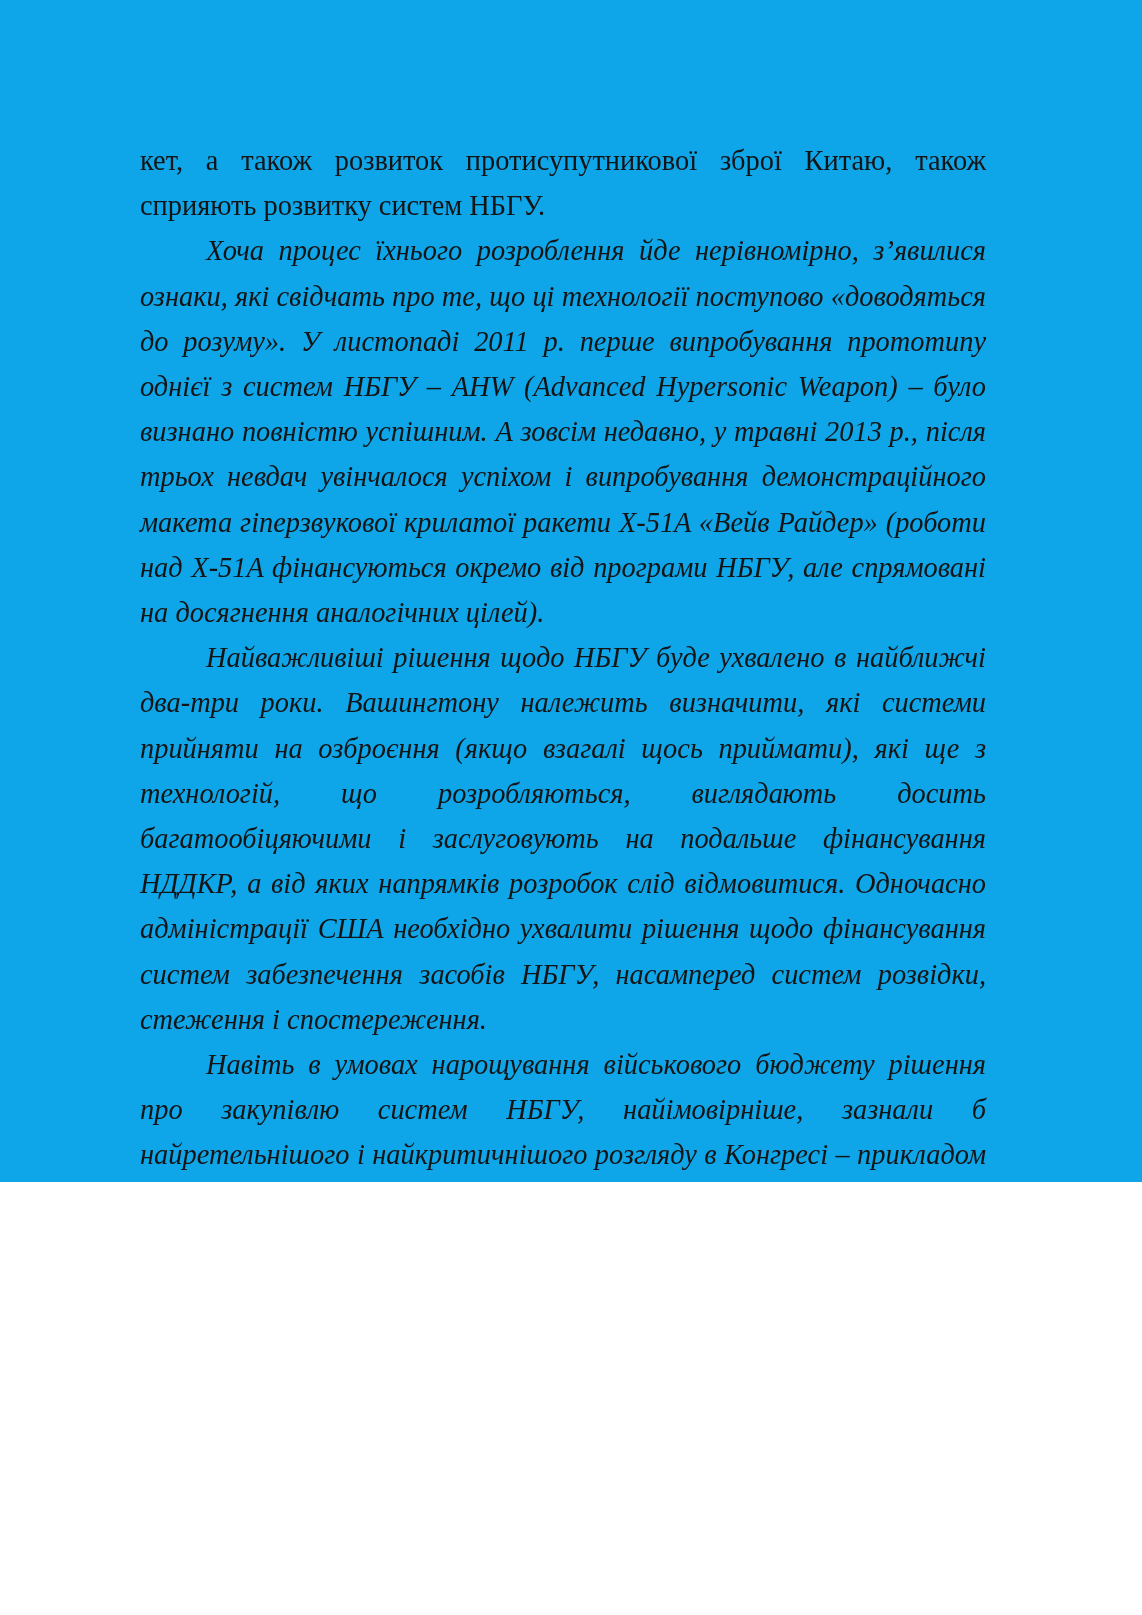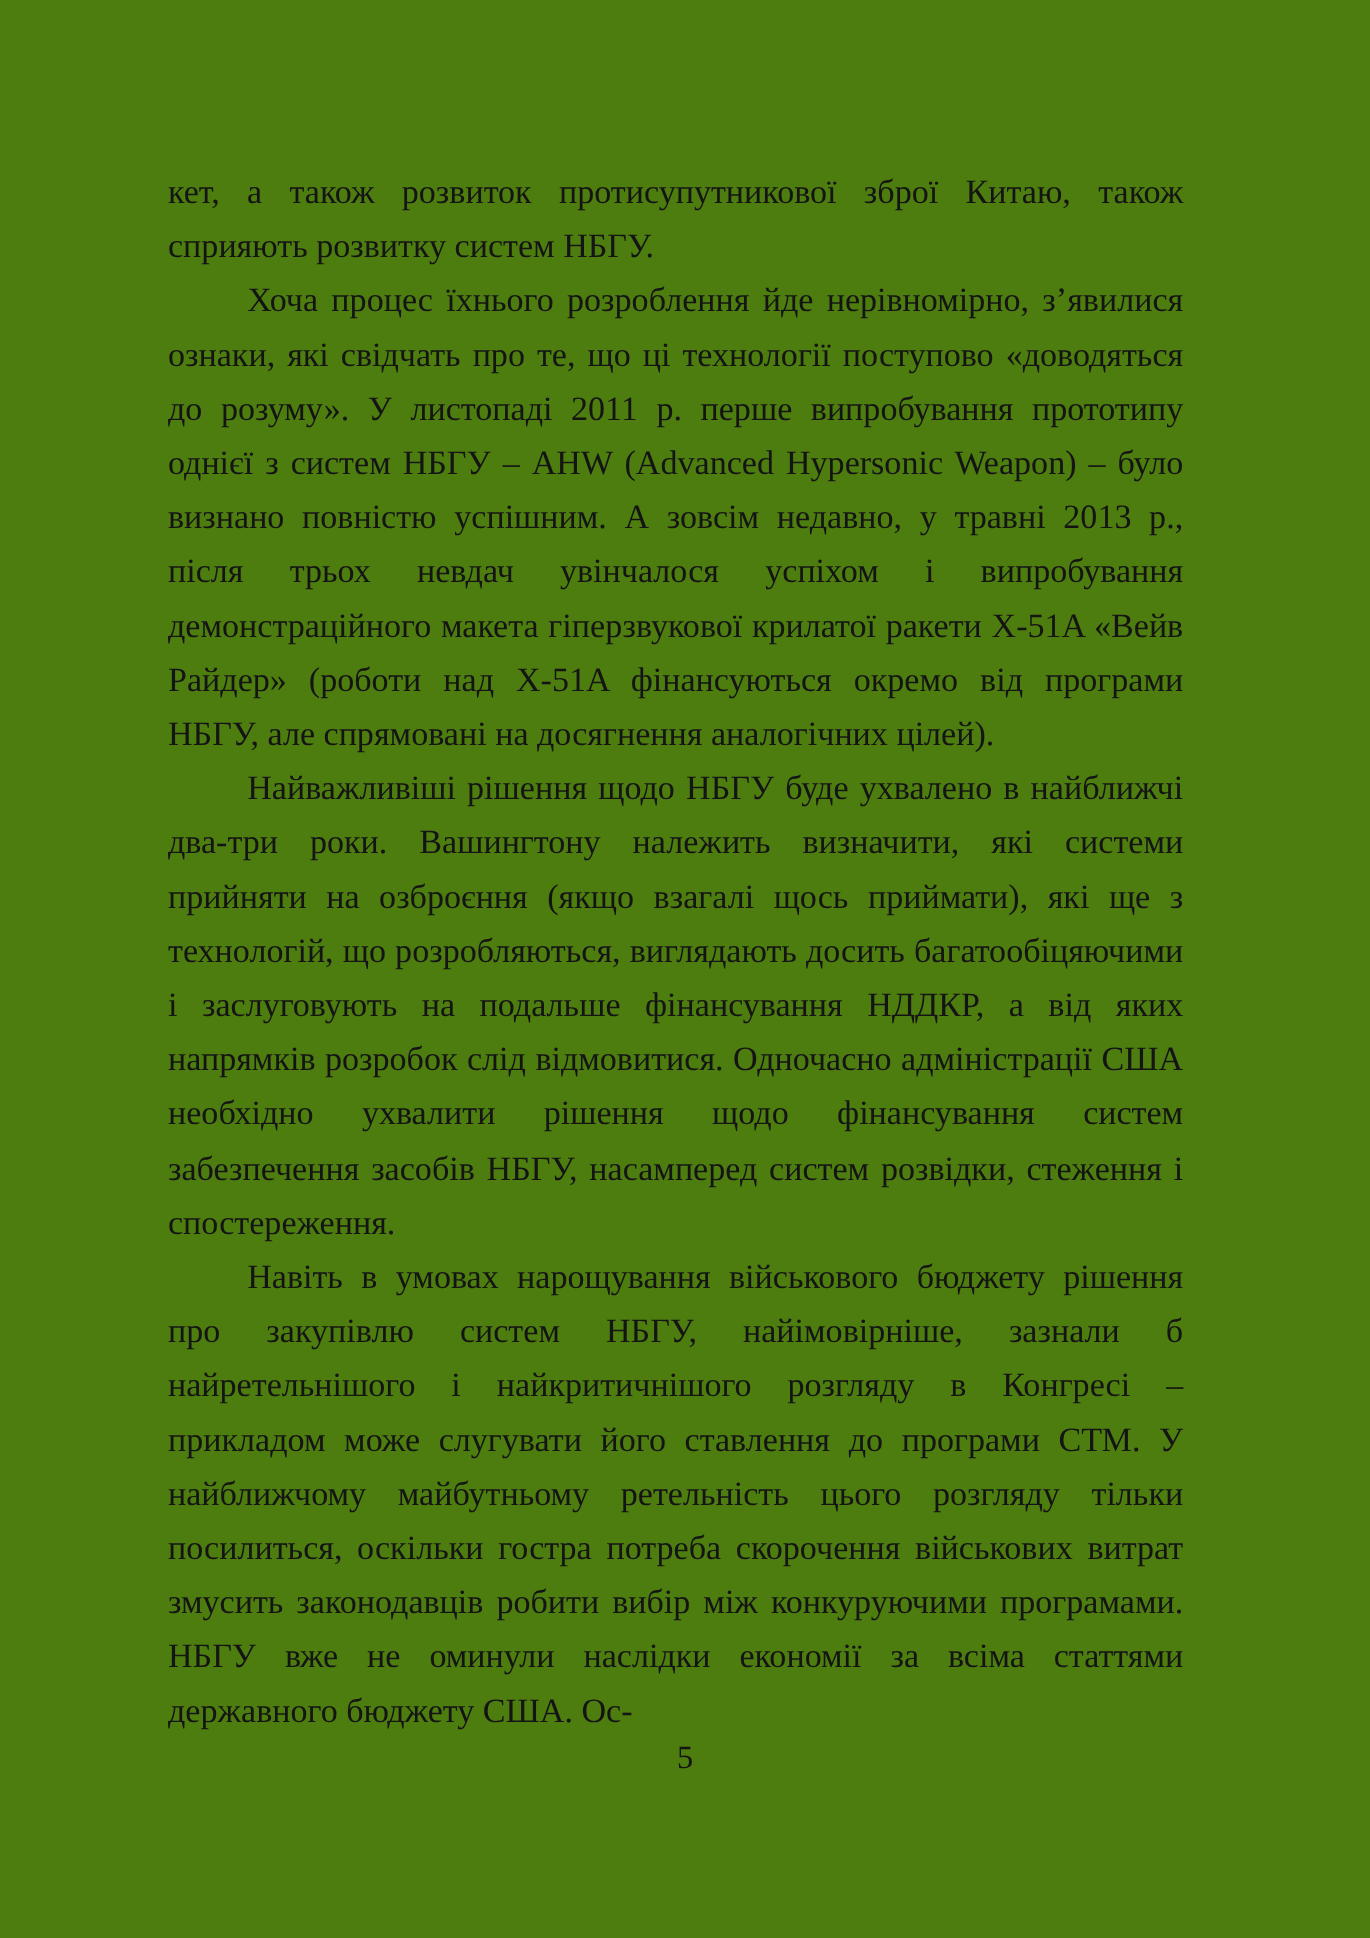--- a/index.html
+++ b/index.html
@@ -3,22 +3,22 @@
 <meta charset="utf-8">
 <style>
   html, body {
     margin: 0;
     padding: 0;
     background: #ffffff;
   }
   .page {
     position: relative;
     width: 1142px;
-    height: 1615px;
-    background: #4d7c0f;
+    height: 1182px;
+    background: #0ea5e9;
     margin: 0 auto;
     overflow: hidden;
     font-family: "Liberation Serif", "DejaVu Serif", serif;
     color: #111111;
   }
   .text-block {
     position: absolute;
     left: 140px;
     top: 138px;
     width: 846px;
@@ -28,20 +28,21 @@
     text-align: justify;
     text-justify: inter-word;
     font-size: 28.4px;
     line-height: 45.2px;
     color: #141414;
     hyphens: manual;
     -webkit-hyphens: manual;
   }
   .para.indent {
     text-indent: 66px;
+    font-style: italic;
   }
   .para + .para {
     margin-top: 0px;
   }
   
   .para.full-justify {
     text-align-last: auto;
   }
   .page-number {
     position: absolute;

